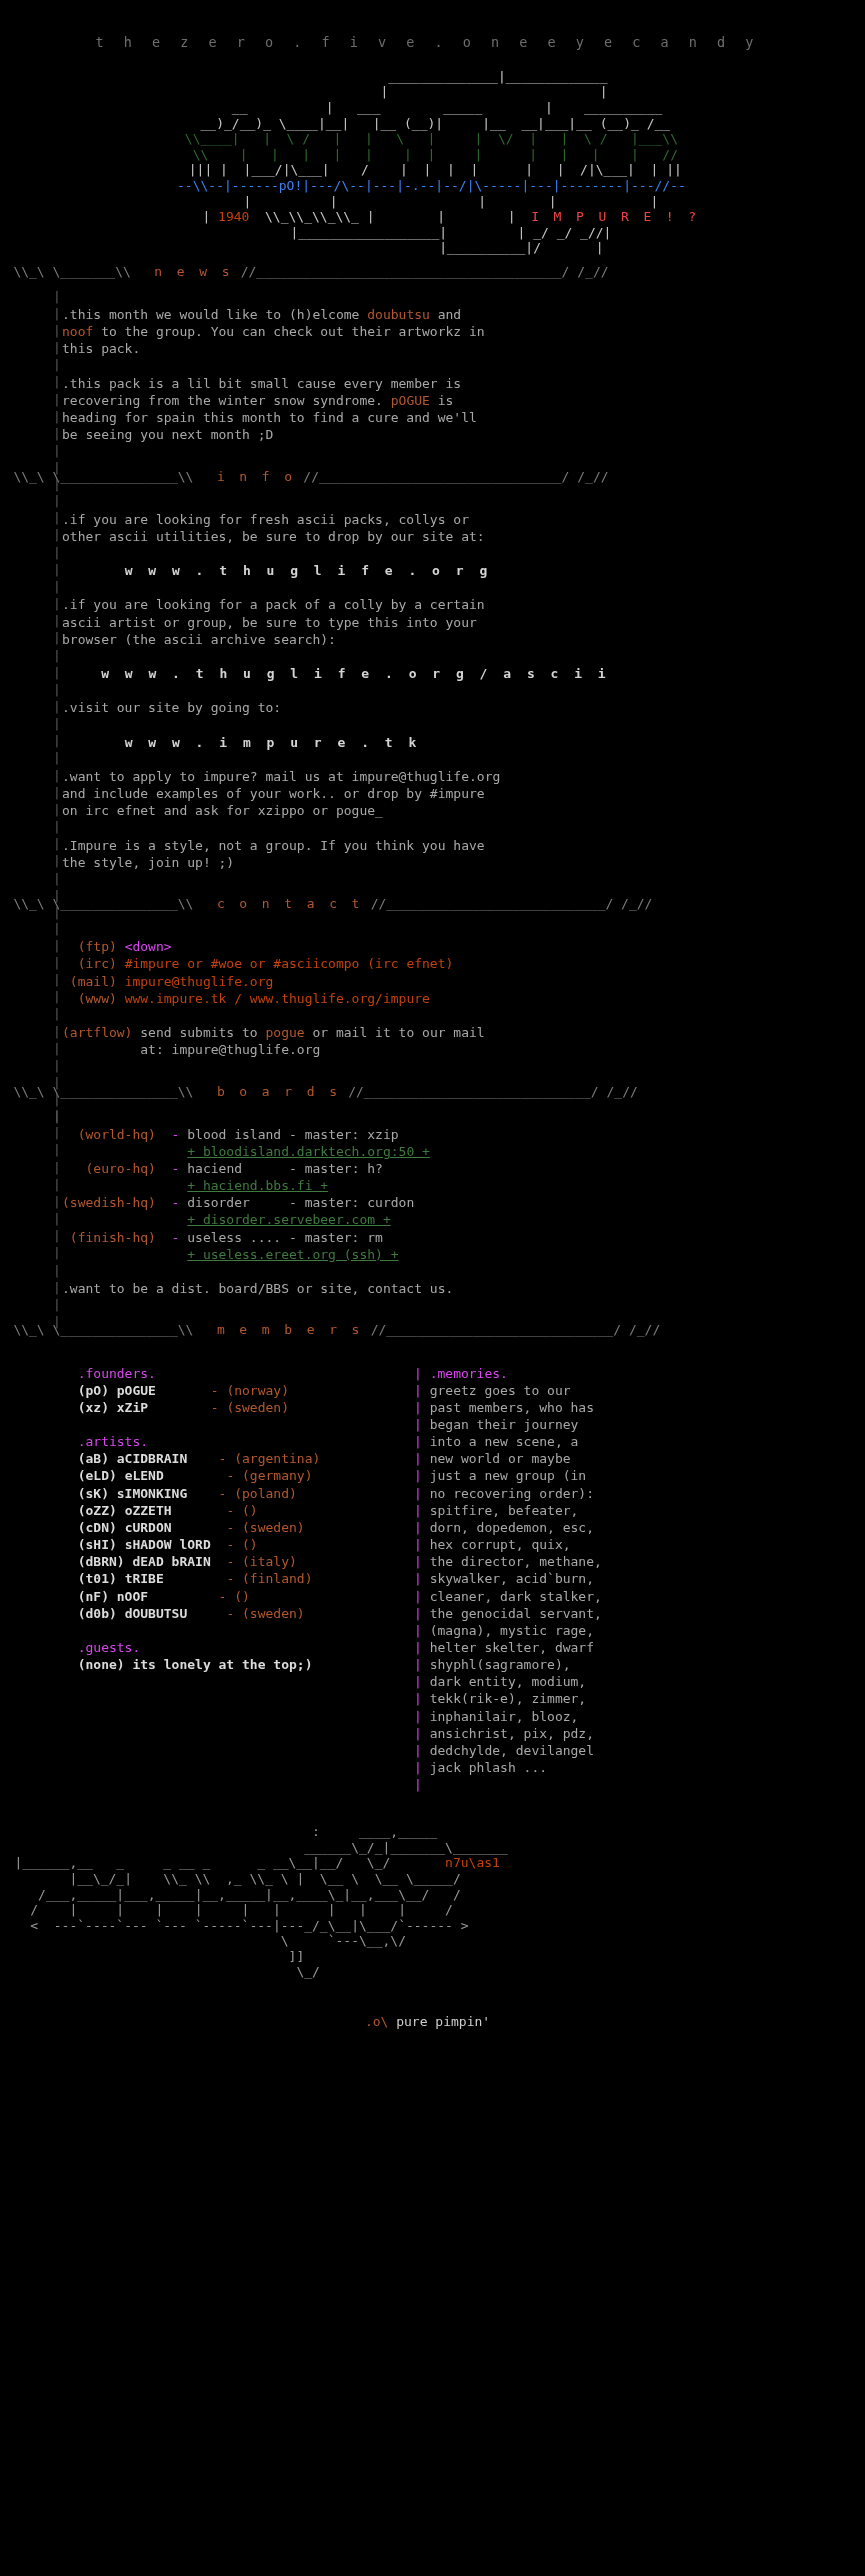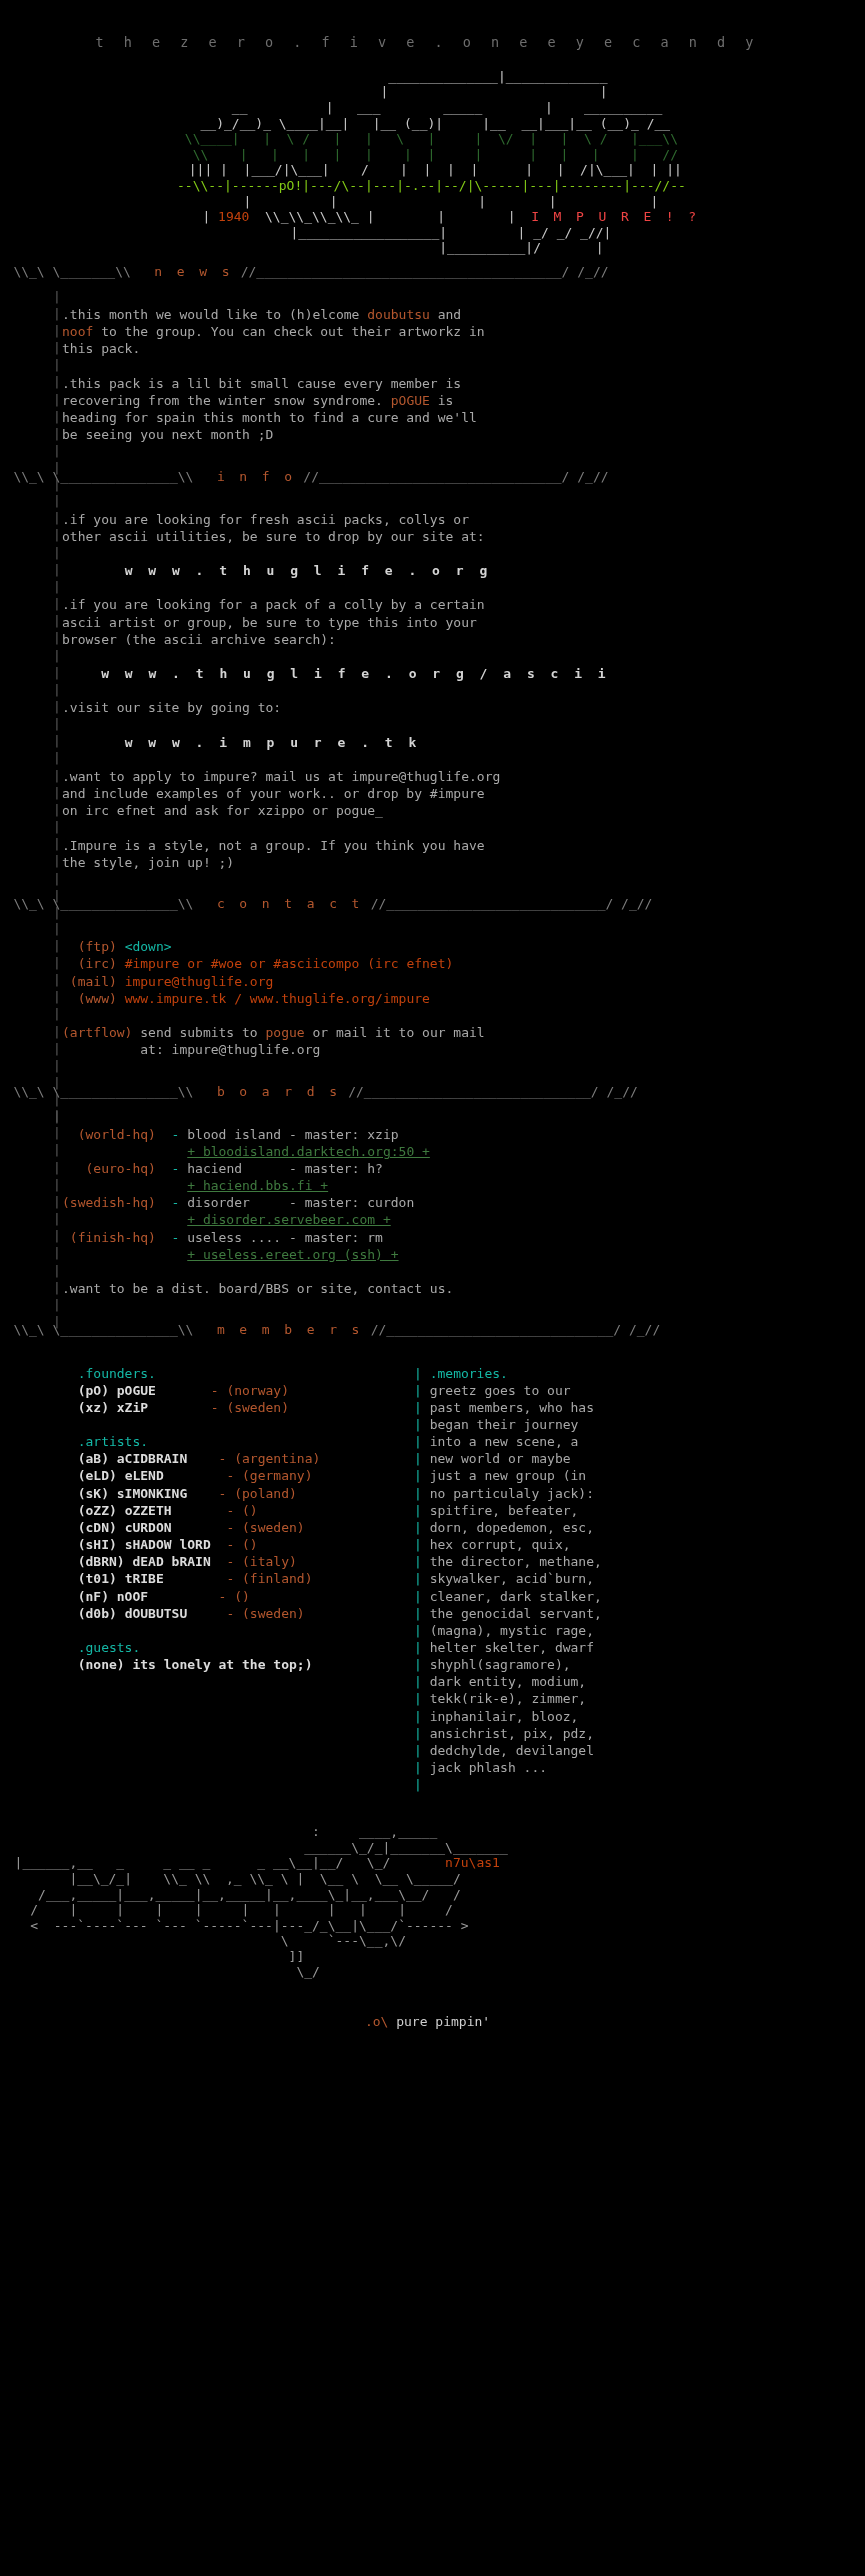--- a/index.html
+++ b/index.html
@@ -35,21 +35,21 @@
     white-space: pre;
     color: #9a9a9a;
   }
   .logo-wrap {
     text-align: center;
     color: #8c8c8c;
     font-size: 11.5px;
     line-height: 1.18;
   }
   .logo-green { color: #2f6b2f; }
-  .logo-red   { color: #84cc16; }
+  .logo-red   { color: #3b82f6; }
   .logo-white { color: #c8c8c8; }
   .sec-head {
     font-size: 13px;
     line-height: 1.2;
     color: #7d7d7d;
     white-space: pre;
     margin: 8px;
     padding-left: 5.4px;
   }
   .sec-head .label {
@@ -73,21 +73,21 @@
     left: 53px;
     top: 0;
     bottom: 0;
     width: 5.4px;
     color: #5a5a5a;
     white-space: pre;
     font-size: 13px;
     line-height: 1.32;
   }
   .orange { color: #b4572e; }
-  .dim { color: #14b8a6; }
+  .dim { color: #d946ef; }
   .white { color: #c2410c; }
   .green { color: #3f7a3f; text-decoration: underline; }
   .big-url {
     letter-spacing: 4px;
     color: #d4d4d4;
     font-weight: bold;
   }
   .sec {
     margin-top: 2.7px;
   }
@@ -307,21 +307,21 @@
       </div>
       <div class="col-right">
         <div class="body-block">
 <span class="dim">|</span> <span class="dim">.memories.</span>
 <span class="dim">|</span> <span>greetz goes to our</span>
 <span class="dim">|</span> <span>past members, who has</span>
 <span class="dim">|</span> <span>began their journey</span>
 <span class="dim">|</span> <span>into a new scene, a</span>
 <span class="dim">|</span> <span>new world or maybe</span>
 <span class="dim">|</span> <span>just a new group (in</span>
-<span class="dim">|</span> <span>no particulaly jack):</span>
+<span class="dim">|</span> <span>no recovering order):</span>
 <span class="dim">|</span> <span>spitfire, befeater,</span>
 <span class="dim">|</span> <span>dorn, dopedemon, esc,</span>
 <span class="dim">|</span> <span>hex corrupt, quix,</span>
 <span class="dim">|</span> <span>the director, methane,</span>
 <span class="dim">|</span> <span>skywalker, acid`burn,</span>
 <span class="dim">|</span> <span>cleaner, dark stalker,</span>
 <span class="dim">|</span> <span>the genocidal servant,</span>
 <span class="dim">|</span> <span>(magna), mystic rage,</span>
 <span class="dim">|</span> <span>helter skelter, dwarf</span>
 <span class="dim">|</span> <span>shyphl(sagramore),</span>

